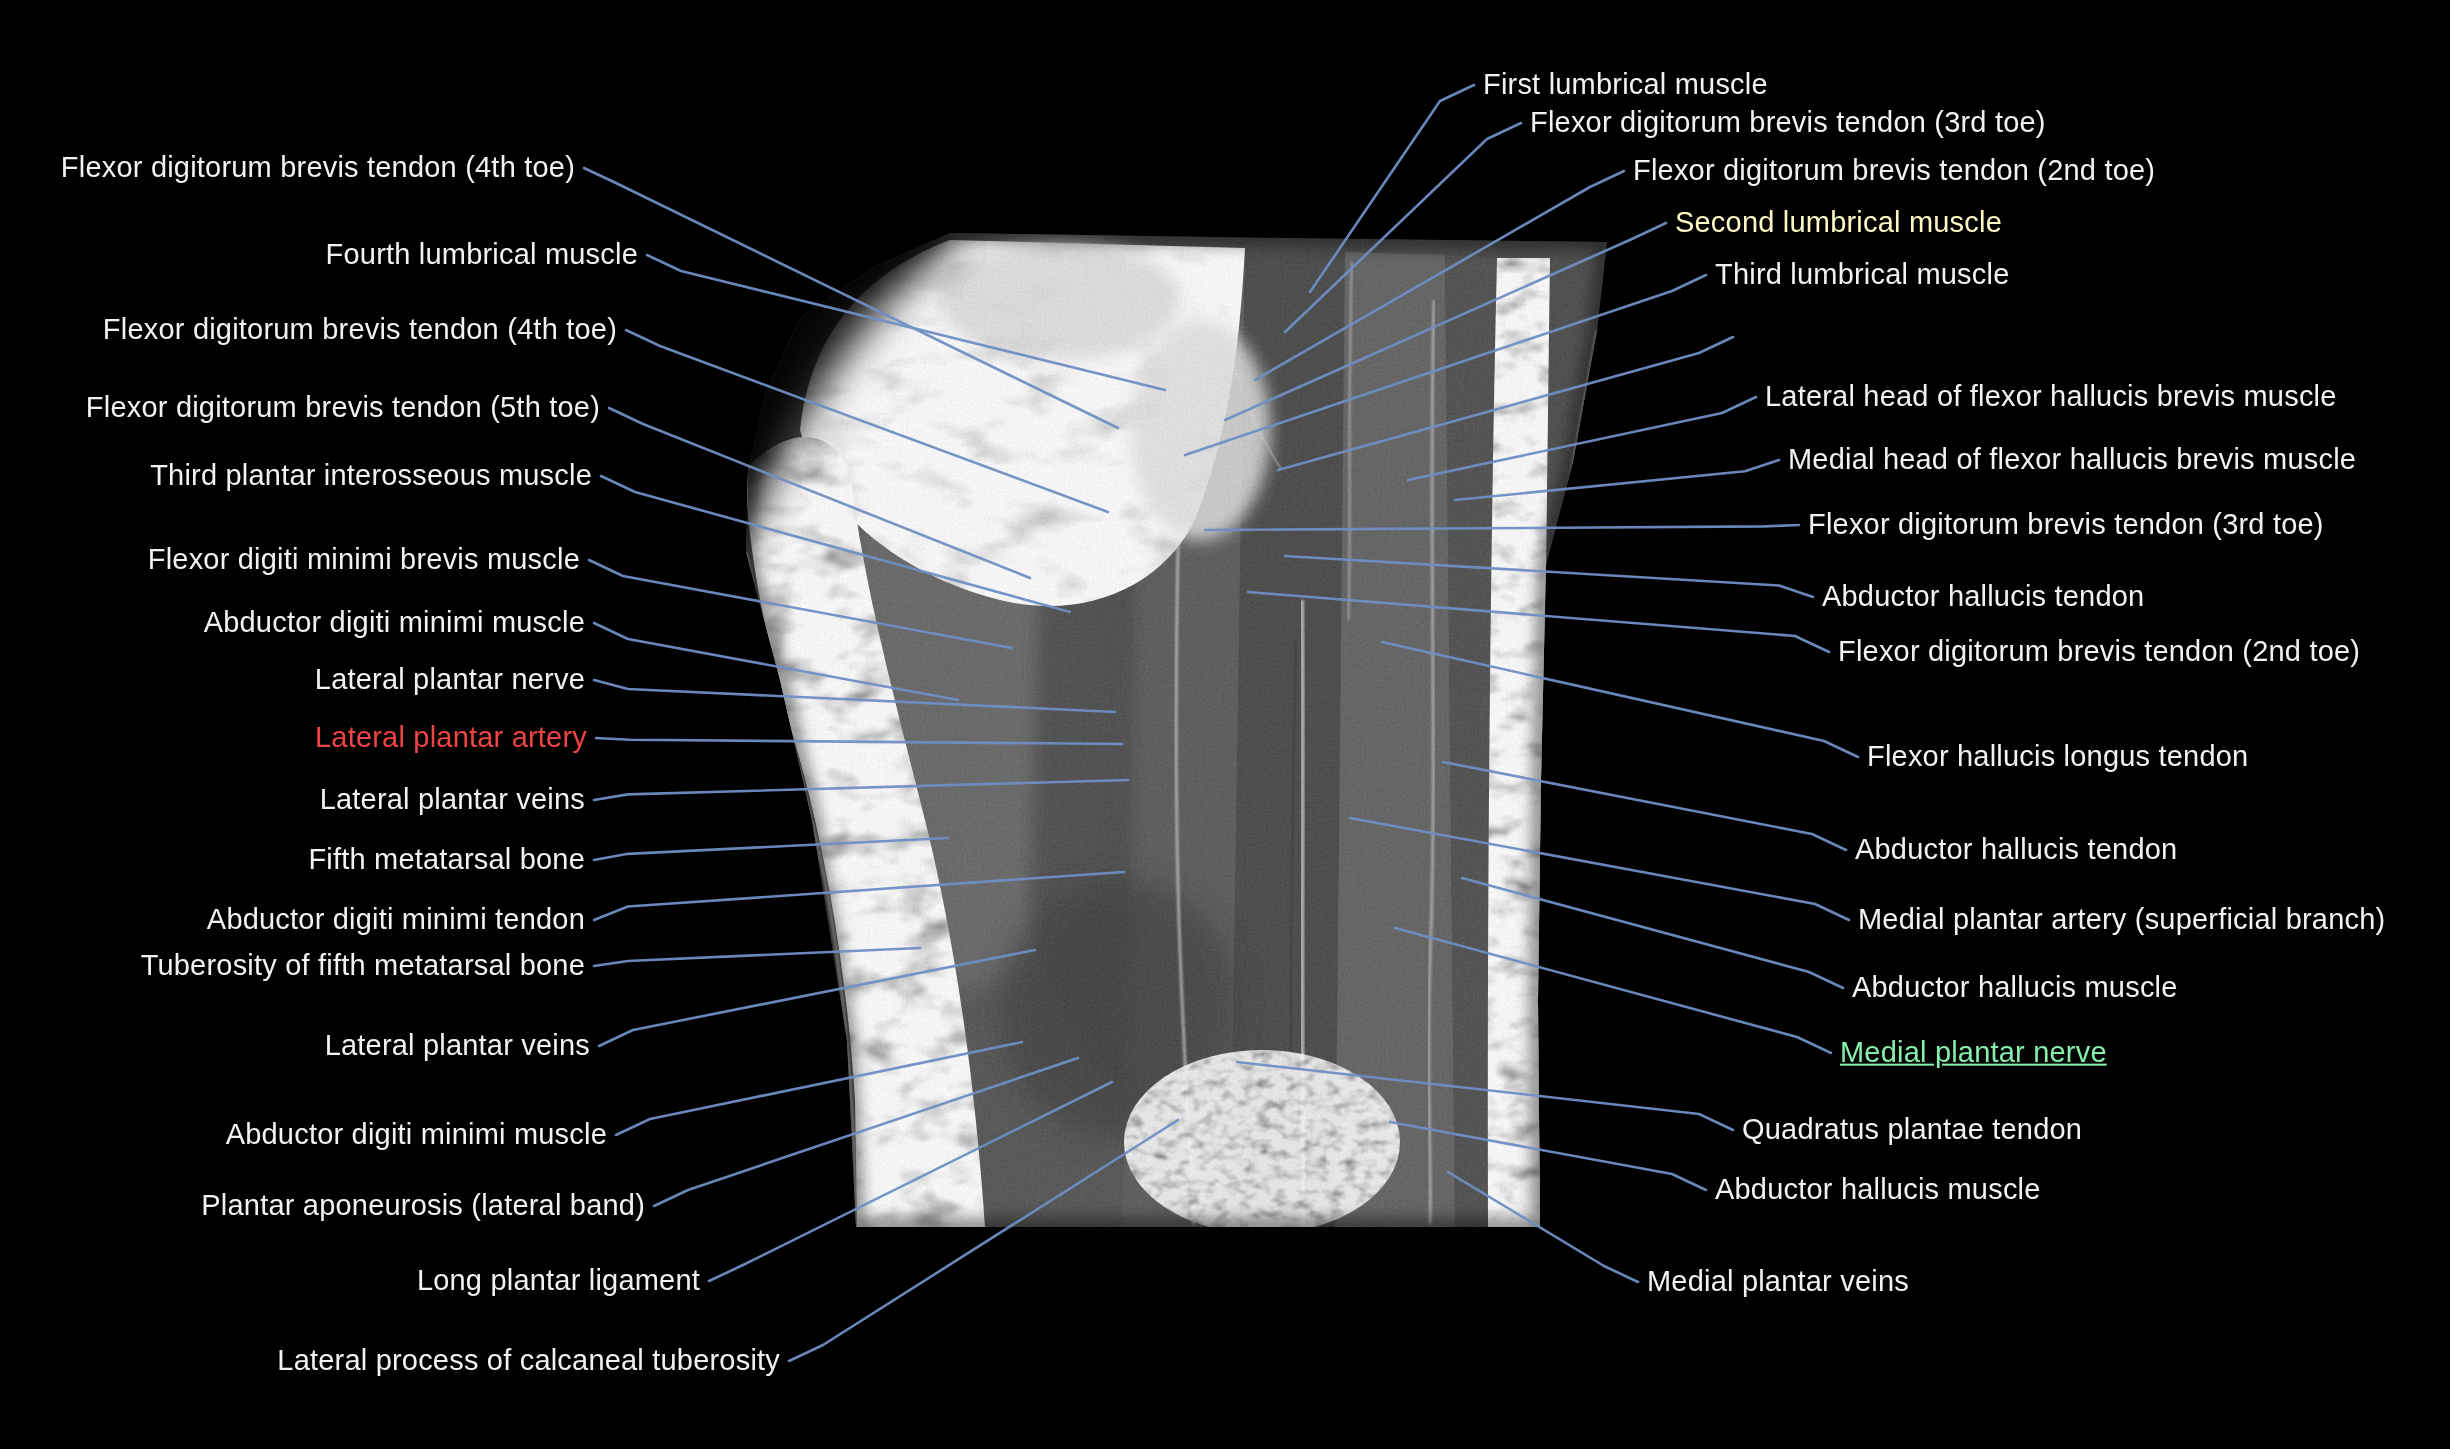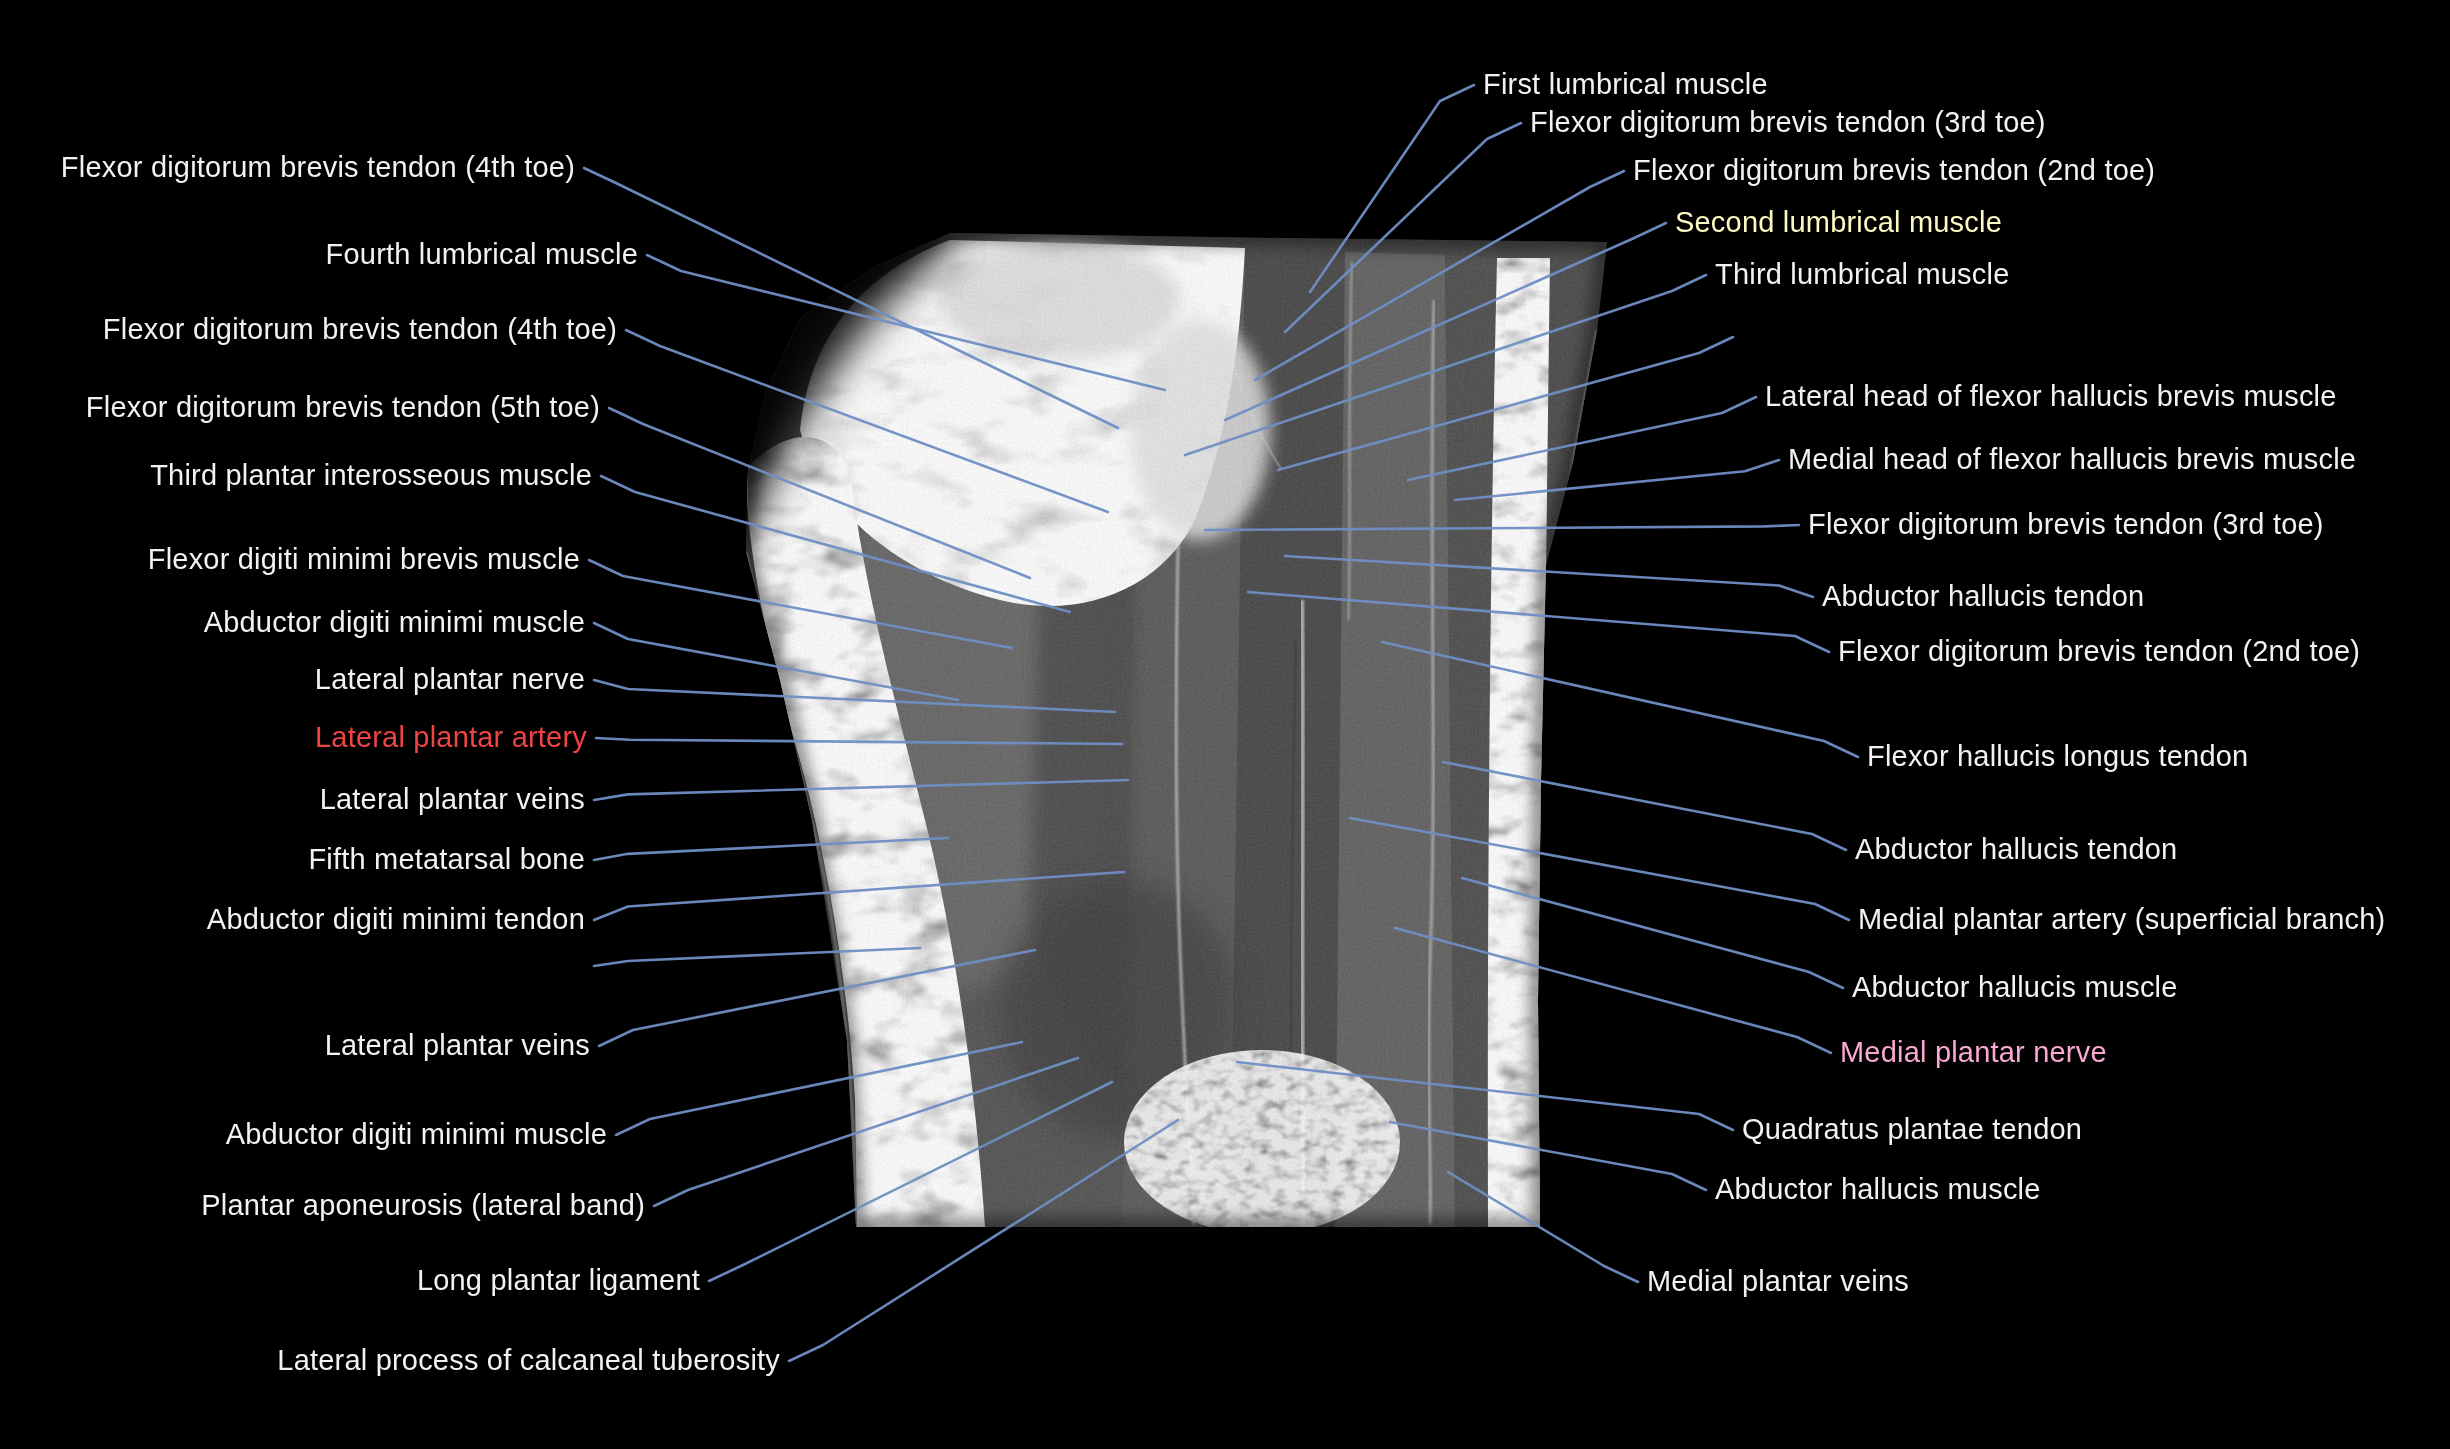--- a/index.html
+++ b/index.html
@@ -194,37 +194,38 @@
       <div class="lbl left" style="right: 1833px; top: 330px; color: rgb(242, 242, 242);">Flexor digitorum brevis tendon (4th toe)</div>
       <div class="lbl left" style="right: 1850px; top: 408px; color: rgb(242, 242, 242);">Flexor digitorum brevis tendon (5th toe)</div>
       <div class="lbl left" style="right: 1858px; top: 476px; color: rgb(242, 242, 242);">Third plantar interosseous muscle</div>
       <div class="lbl left" style="right: 1870px; top: 560px; color: rgb(242, 242, 242);">Flexor digiti minimi brevis muscle</div>
       <div class="lbl left" style="right: 1865px; top: 623px; color: rgb(242, 242, 242);">Abductor digiti minimi muscle</div>
       <div class="lbl left" style="right: 1865px; top: 680px; color: rgb(242, 242, 242); text-align: right;">Lateral plantar nerve</div>
       <div class="lbl left" style="right: 1863px; top: 738px; color: #ef4444;">Lateral plantar artery</div>
       <div class="lbl left" style="right: 1865px; top: 800px; color: rgb(242, 242, 242);">Lateral plantar veins</div>
       <div class="lbl left" style="right: 1865px; top: 860px; color: rgb(242, 242, 242); text-align: center;">Fifth metatarsal bone</div>
       <div class="lbl left" style="right: 1865px; top: 920px; color: rgb(242, 242, 242); text-align: center;">Abductor digiti minimi tendon</div>
+      <div class="lbl left" style="right: 1865px; top: 966px; color: rgb(242, 242, 242);">Tuberosity of fifth metatarsal bone</div>
       <div class="lbl left" style="right: 1860px; top: 1046px; color: rgb(242, 242, 242);">Lateral plantar veins</div>
       <div class="lbl left" style="right: 1843px; top: 1135px; color: rgb(242, 242, 242);">Abductor digiti minimi muscle</div>
       <div class="lbl left" style="right: 1805px; top: 1206px; color: rgb(242, 242, 242);">Plantar aponeurosis (lateral band)</div>
       <div class="lbl left" style="right: 1750px; top: 1281px; color: rgb(242, 242, 242);">Long plantar ligament</div>
       <div class="lbl left" style="right: 1670px; top: 1361px; color: rgb(242, 242, 242);">Lateral process of calcaneal tuberosity</div>
       <div class="lbl right" style="left: 1483px; top: 85px; color: rgb(242, 242, 242);">First lumbrical muscle</div>
       <div class="lbl right" style="left: 1530px; top: 123px; color: rgb(242, 242, 242);">Flexor digitorum brevis tendon (3rd toe)</div>
       <div class="lbl right" style="left: 1633px; top: 171px; color: rgb(242, 242, 242);">Flexor digitorum brevis tendon (2nd toe)</div>
       <div class="lbl right" style="left: 1675px; top: 223px; color: #fef9c3;">Second lumbrical muscle</div>
       <div class="lbl right" style="left: 1715px; top: 275px; color: rgb(242, 242, 242);">Third lumbrical muscle</div>
       <div class="lbl right" style="left: 1765px; top: 397px; color: rgb(242, 242, 242);">Lateral head of flexor hallucis brevis muscle</div>
       <div class="lbl right" style="left: 1788px; top: 460px; color: rgb(242, 242, 242);">Medial head of flexor hallucis brevis muscle</div>
       <div class="lbl right" style="left: 1808px; top: 525px; color: rgb(242, 242, 242);">Flexor digitorum brevis tendon (3rd toe)</div>
       <div class="lbl right" style="left: 1822px; top: 597px; color: rgb(242, 242, 242);">Abductor hallucis tendon</div>
       <div class="lbl right" style="left: 1838px; top: 652px; color: rgb(242, 242, 242);">Flexor digitorum brevis tendon (2nd toe)</div>
       <div class="lbl right" style="left: 1867px; top: 757px; color: rgb(242, 242, 242);">Flexor hallucis longus tendon</div>
       <div class="lbl right" style="left: 1855px; top: 850px; color: rgb(242, 242, 242);">Abductor hallucis tendon</div>
       <div class="lbl right" style="left: 1858px; top: 920px; color: rgb(242, 242, 242);">Medial plantar artery (superficial branch)</div>
       <div class="lbl right" style="left: 1852px; top: 988px; color: rgb(242, 242, 242);">Abductor hallucis muscle</div>
-      <div class="lbl right" style="left: 1840px; top: 1053px; color: #f9a8d4;">Medial plantar nerve</div>
+      <div class="lbl right" style="left: 1840px; top: 1053px; color: #86efac; text-decoration: underline;">Medial plantar nerve</div>
       <div class="lbl right" style="left: 1742px; top: 1130px; color: rgb(242, 242, 242);">Quadratus plantae tendon</div>
       <div class="lbl right" style="left: 1715px; top: 1190px; color: rgb(242, 242, 242);">Abductor hallucis muscle</div>
       <div class="lbl right" style="left: 1647px; top: 1282px; color: rgb(242, 242, 242);">Medial plantar veins</div>
     </div>
 </div>
 
 </body></html>

